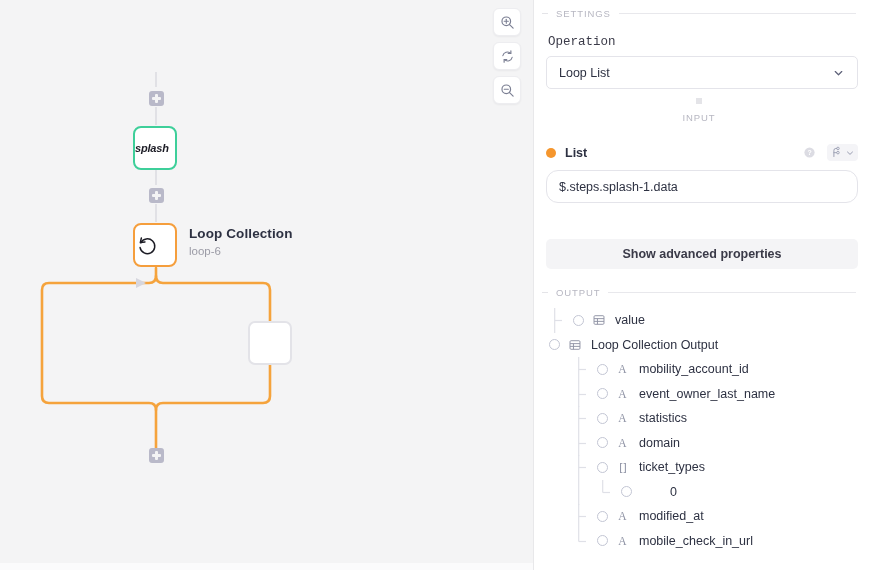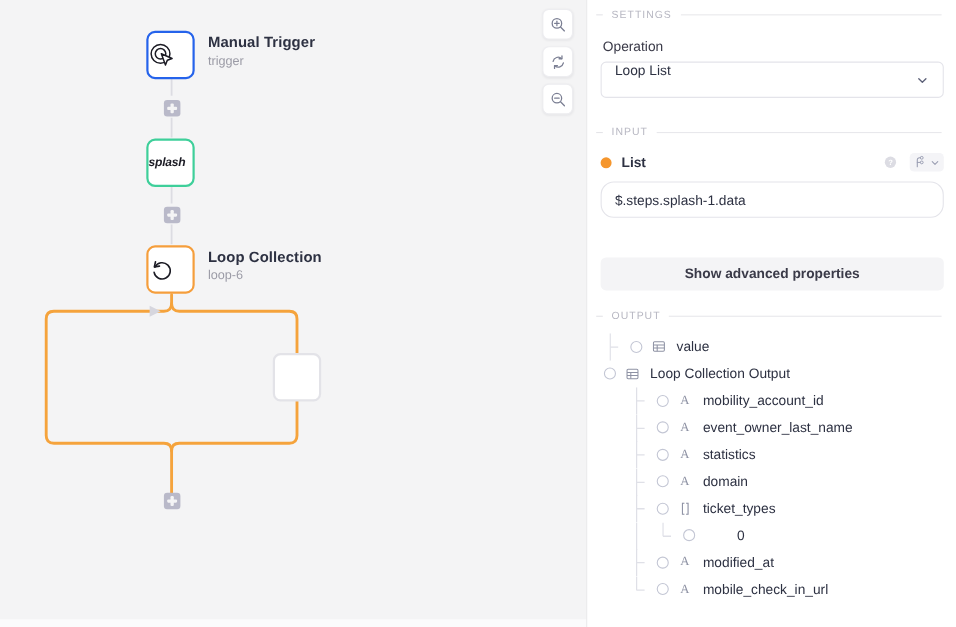--- a/index.html
+++ b/index.html
@@ -88,26 +88,26 @@
   .section-head .dash{
     width:6px;height:1px;background:#e4e4e8;flex:0 0 6px;
   }
   .section-title{
     font-size:9.5px;letter-spacing:.9px;color:#b7b7c2;
     text-transform:uppercase;white-space:nowrap;
   }
   .section-head .rule{flex:1;height:1px;background:#e8e8ec;}
 
   .field-label{
-    font-size:12.5px;color:#3a3a48;margin:16px 0 7px 14px;
+    font-size:12.5px;color:#3a3a48;margin:16px 0 7px 14px;font-family:Liberation Mono, monospace;
   }
   .select{
     position:relative;margin:0 12px;height:33px;
     border:1px solid #e4e4ea;border-radius:5px;background:#fff;
-    display:flex;align-items:flex-start;box-sizing:border-box;cursor:pointer;
+    display:flex;align-items:center;box-sizing:border-box;cursor:pointer;
   }
   .select-value{font-size:12.5px;color:#2d3142;padding-left:12px;}
   .select-chev{position:absolute;right:12px;top:50%;transform:translateY(-50%);display:flex;}
 
   .input-row{
     display:flex;align-items:center;margin:13px 12px 0 12px;
   }
   .dot{
     width:10px;height:10px;border-radius:50%;background:#f5962d;
     flex:0 0 10px;margin-right:9px;
@@ -194,33 +194,20 @@
       </div>
       <div class="zoom-btn">
         <svg width="15" height="15" viewBox="0 0 16 16" fill="none">
           <circle cx="6.7" cy="6.7" r="4.6" stroke="#7b7f93" stroke-width="1.25"></circle>
           <line x1="10.2" y1="10.2" x2="14" y2="14" stroke="#7b7f93" stroke-width="1.25" stroke-linecap="round"></line>
           <line x1="4.5" y1="6.7" x2="8.9" y2="6.7" stroke="#7b7f93" stroke-width="1.15" stroke-linecap="round"></line>
         </svg>
       </div>
     </div>
 
-    <div class="node" style="left:133px;top:28px;">
-      <div class="node-box trigger">
-        <svg width="25" height="25" viewBox="0 0 24 24" fill="none">
-          <circle cx="10.5" cy="10.5" r="8.2" stroke="#1b1b24" stroke-width="1.3"></circle>
-          <circle cx="10.5" cy="10.5" r="4.6" stroke="#1b1b24" stroke-width="1.3"></circle>
-          <path d="M11.2 10.4 L20.6 14.6 L16.4 16.1 L14.8 20.3 Z" fill="#ffffff" stroke="#1b1b24" stroke-width="1.3" stroke-linejoin="round"></path>
-        </svg>
-      </div>
-      <div class="node-label">
-        <div class="node-title">Manual Trigger</div>
-        <div class="node-sub">trigger</div>
-      </div>
-    </div>
     <div class="plus-node" style="left:149px;top:91px;"></div>
 
     <div class="node" style="left:133px;top:126px;">
       <div class="node-box splash">
         <span class="splash-word">splash</span>
       </div>
     </div>
     <div class="plus-node" style="left:149px;top:188px;"></div>
 
     <div class="node" style="left:133px;top:223px;">
@@ -254,21 +241,21 @@
     <div class="field-label">Operation</div>
     <div class="select">
       <span class="select-value">Loop List</span>
       <span class="select-chev">
         <svg width="13" height="13" viewBox="0 0 16 16" fill="none">
           <path d="M4 6.2 L8 10.2 L12 6.2" stroke="#5d6178" stroke-width="1.5" stroke-linecap="round" stroke-linejoin="round"></path>
         </svg>
       </span>
     </div>
 
-    <div class="section-head" style="margin-top:26px;">
+    <div class="section-head" style="margin-top:9px;flex-direction:column;">
       <span class="dash"></span>
       <span class="section-title">INPUT</span>
       <span class="rule"></span>
     </div>
 
     <div class="input-row">
       <span class="dot"></span>
       <span class="input-name">List</span>
       <span class="spacer"></span>
       <span class="icon-btn">

